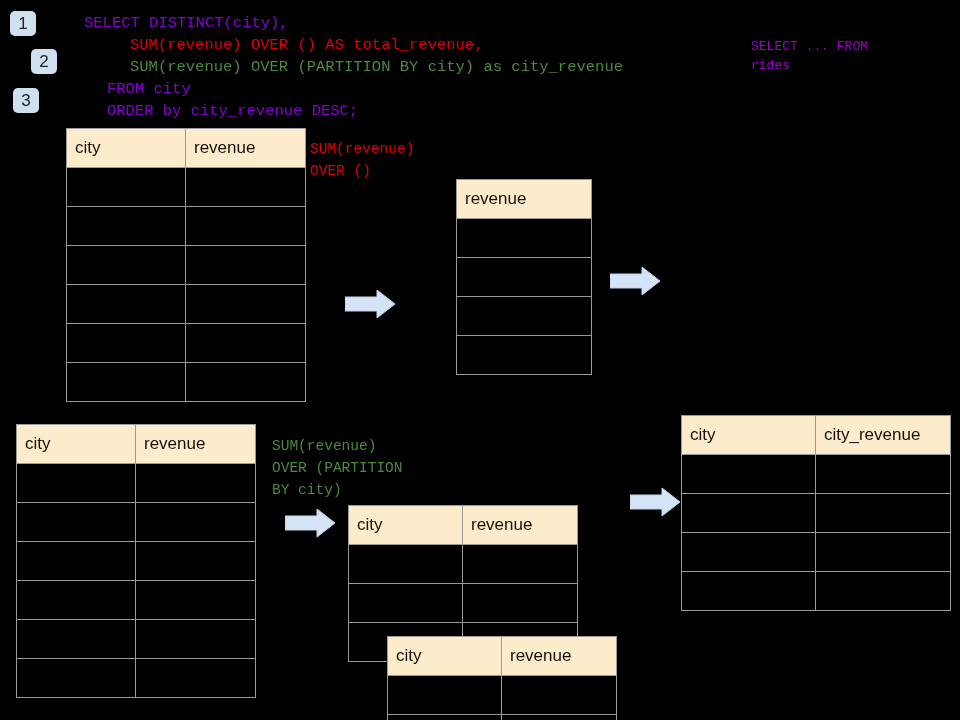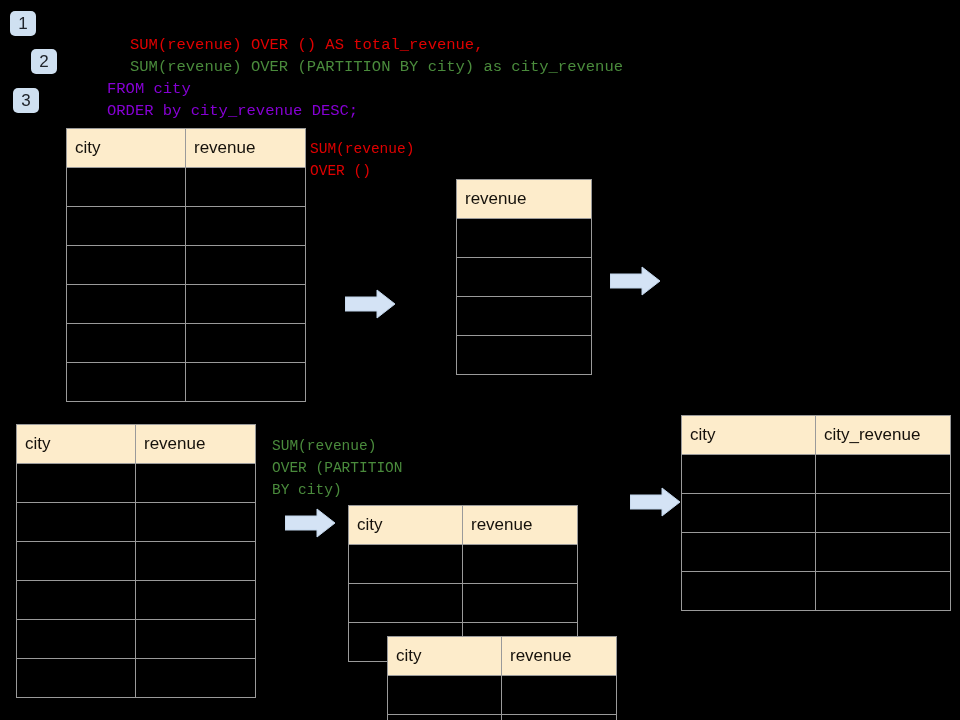--- a/index.html
+++ b/index.html
@@ -88,25 +88,28 @@
 </style>
 </head>
 <body>
 
 <div id="canvas">
 
   <div class="badge" style="left:10px; top:11px;">1</div>
   <div class="badge" style="left:31px; top:49px;">2</div>
   <div class="badge" style="left:13px; top:88px;">3</div>
 
+  <div class="code code-purple" style="left:84px; top:12px;">SELECT DISTINCT(city),</div>
   <div class="code code-green" style="left:130px; top:56px;">SUM(revenue) OVER (PARTITION BY city) as city_revenue</div>
   <div class="code code-red" style="left:130px; top:34px;">SUM(revenue) OVER () AS total_revenue,</div>
   <div class="code code-purple" style="left:107px; top:78px;">FROM city</div>
   <div class="code code-purple" style="left:107px; top:100px;">ORDER by city_revenue DESC;</div>
 
+  <div class="anno anno-purple" style="left:751px; top:37px;">SELECT ... FROM
+rides</div>
   <div class="anno anno-red" style="left:310px; top:138px;">SUM(revenue)
 OVER ()</div>
   <div class="anno anno-green" style="left:272px; top:435px;">SUM(revenue)
 OVER (PARTITION
 BY city)</div>
 
   <table class="tbl" style="left:66px; top:128px; width:239px;">
     <colgroup>
         <col style="width:119px">
         <col style="width:120px">

